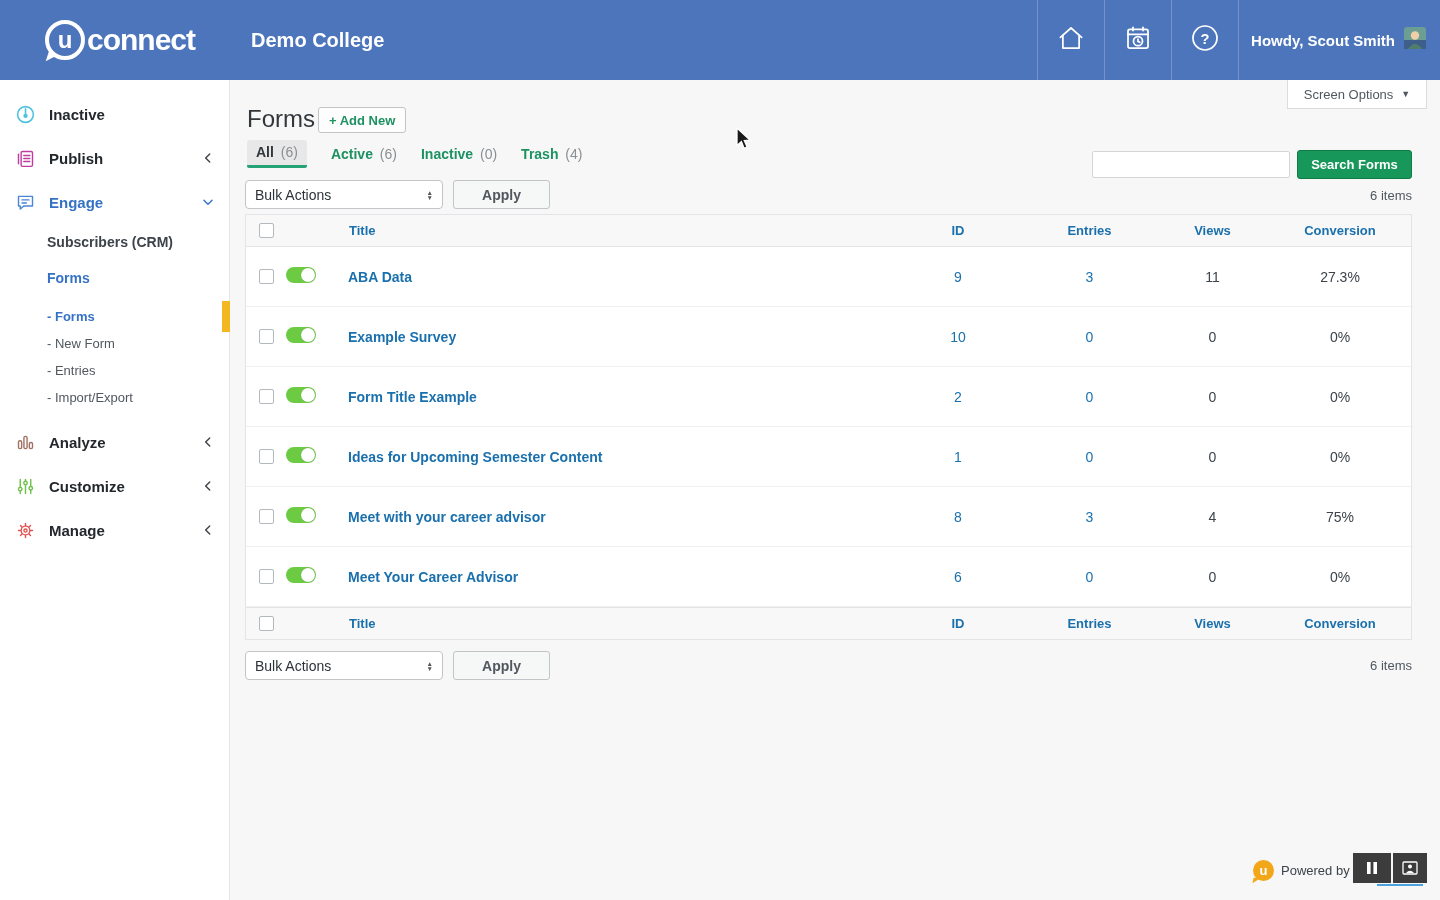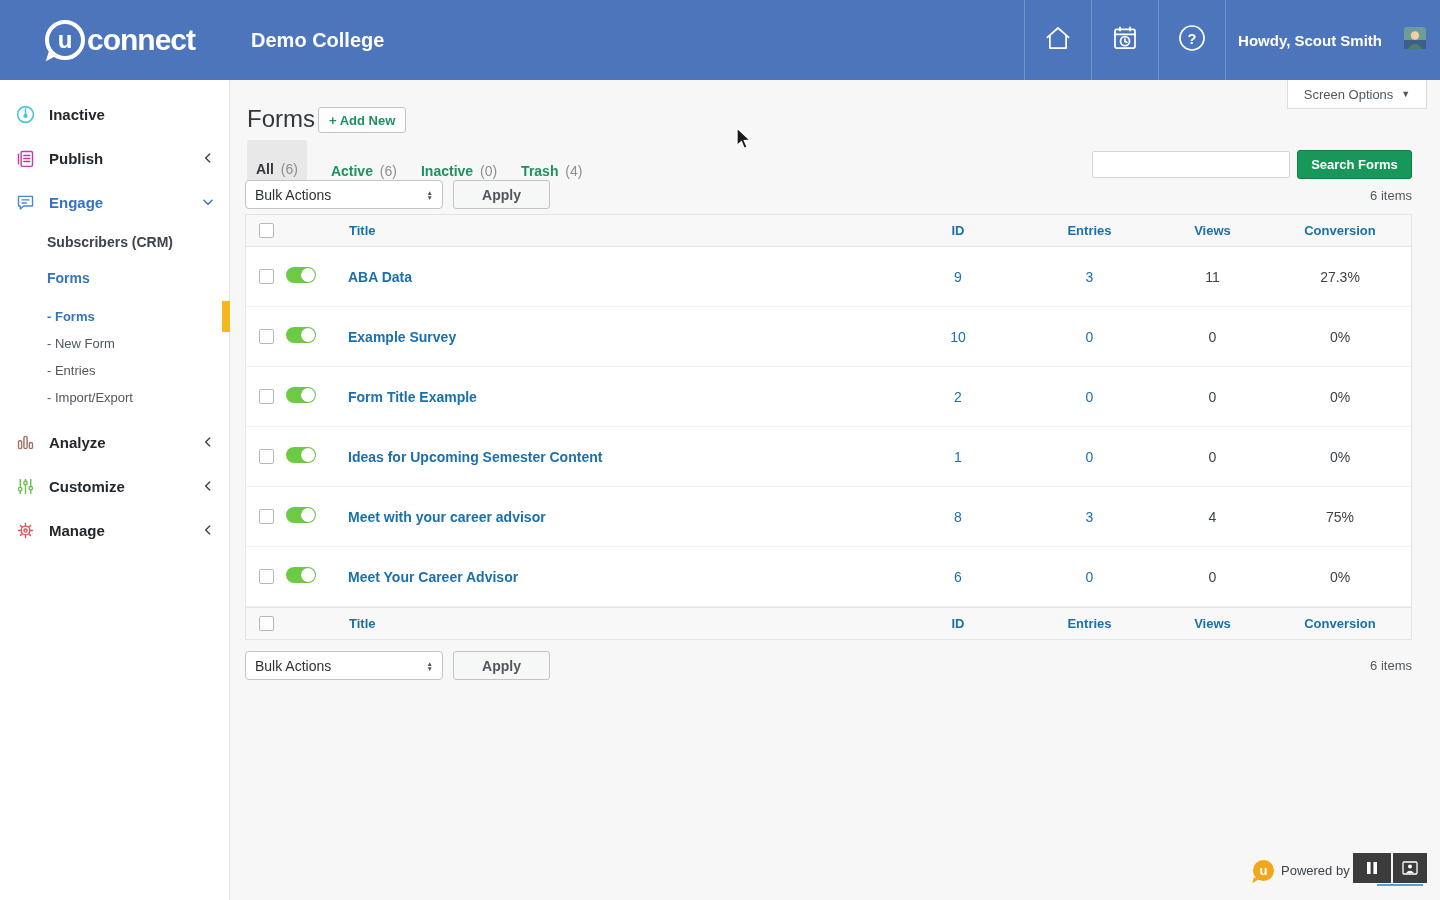--- a/index.html
+++ b/index.html
@@ -31,21 +31,21 @@
   .site-name { margin-left:56px; font-size:20px; font-weight:600; }
   .header-right { position:absolute; right:0; top:0; height:80px; display:flex; align-items:stretch; }
   .hdr-icon-btn {
     width:67px; display:flex; align-items:center; justify-content:center;
     border-left:1px solid rgba(255,255,255,0.22); cursor:pointer;
   }
   .hdr-user {
     display:flex; align-items:center; padding:0 14px 0 12px;
     border-left:1px solid rgba(255,255,255,0.22); cursor:pointer;
   }
-  .hdr-user-name { font-size:15px; font-weight:600; margin-right:22px; white-space:nowrap; }
+  .hdr-user-name { font-size:15px; font-weight:600; margin-right:9px; white-space:nowrap; }
 
   
   .screen-options {
     position:absolute; top:80px; right:13px; width:140px; height:29px;
     background:#fff; border:1px solid #dcdcde; border-top:none;
     display:flex; align-items:center; justify-content:center;
     font-size:13px; color:#50575e; cursor:pointer; z-index:15;
   }
   .screen-options .caret { font-size:9px; margin-left:8px; color:#50575e; }
 
@@ -79,21 +79,21 @@
   .add-new-btn {
     position:absolute; left:88px; top:27px; height:26px; padding:0 10px;
     background:#fdfdfd; border:1px solid #c3c4c7; border-radius:3px;
     font-size:13px; font-weight:700; color:#1d9161; cursor:pointer;
     display:flex; align-items:center;
   }
   .tabs { position:absolute; left:17px; top:60px; display:flex; align-items:flex-end; }
   .tab { margin-right:24px; font-size:14px; font-weight:700; cursor:pointer; padding:4px 0 6px; }
   .tab .count { color:#8a8f94; font-weight:400; margin-left:3px; }
   .tab-active {
-    background:#e8e8e8; border-radius:3px 3px 2px 2px; padding:21px 9px 5px;
+    background:#e8e8e8; border-radius:3px 3px 2px 2px; padding:4px 9px 5px;
     border-bottom:3px solid #26a376; color:#32373c;
   }
   .tab-green { color:#1d9161; }
 
   .search-input {
     position:absolute; left:862px; top:71px; width:198px; height:27px;
     background:#fff; border:1px solid #d5d5d5; border-radius:2px; padding:0 8px;
     font-size:13px; font-family:"Liberation Sans", sans-serif;
   }
   .search-btn {

